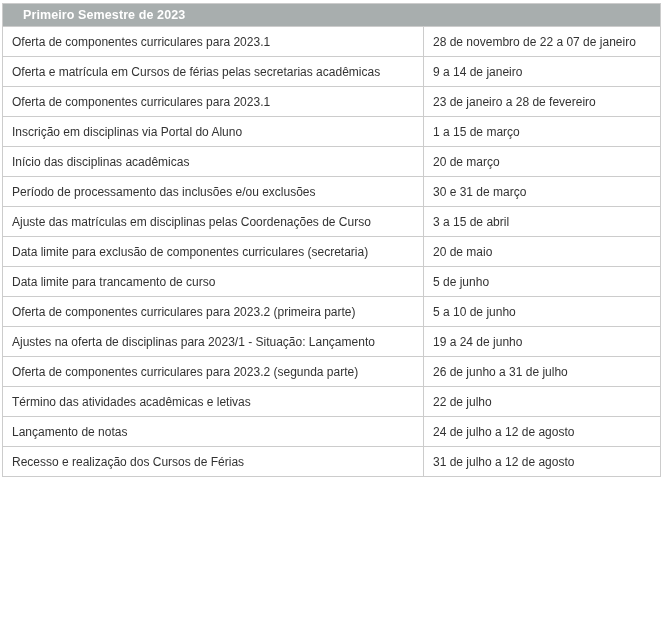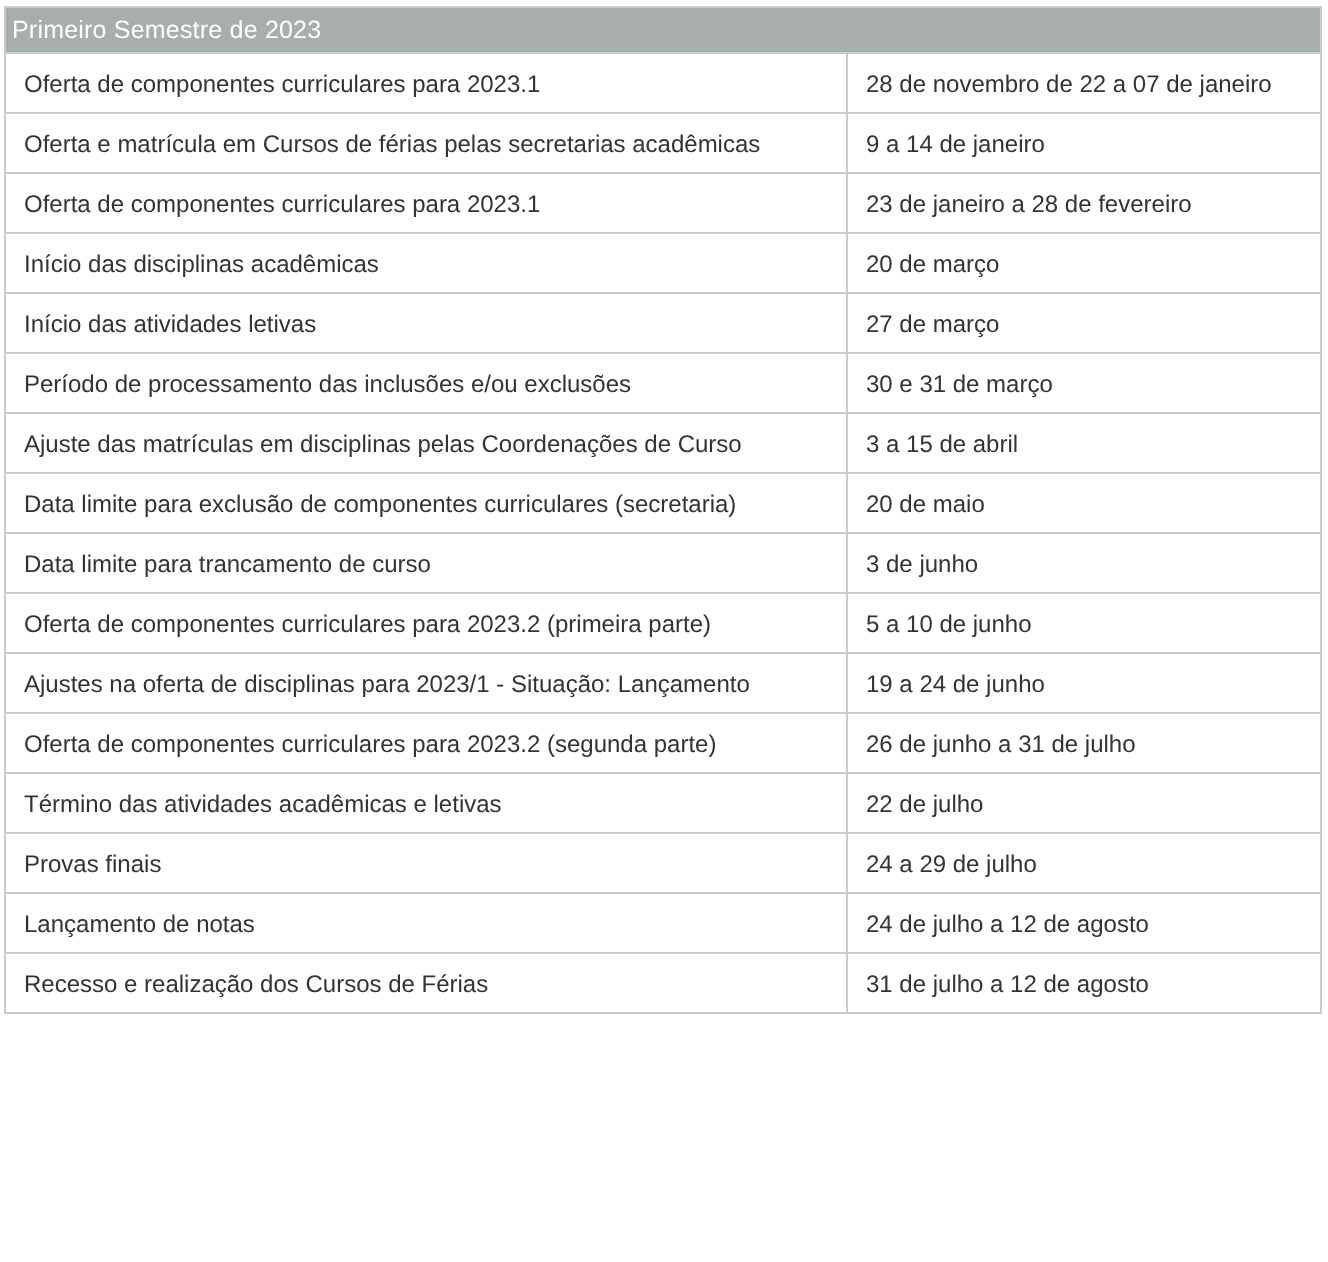--- a/index.html
+++ b/index.html
@@ -23,25 +23,25 @@
     width: 658px;
     margin: 3px 0 0 2px;
     font-size: 12px;
     color: var(--row-text);
   }
   .schedule-table col.col-activity { width: 421px; }
   .schedule-table col.col-date { width: 237px; }
   .schedule-table th.semester-header {
     background: var(--header-bg);
     color: var(--header-text);
-    font-weight: normal;
+    font-weight: bold;
     font-size: 12.5px;
     text-align: left;
     height: 23px;
-    padding: 0 3px;
+    padding: 0 20px;
     border: 1px solid var(--border-color);
     border-bottom: 1px solid var(--border-color);
     vertical-align: middle;
     letter-spacing: 0.1px;
   }
   .schedule-table td {
     background: var(--row-bg);
     border: 1px solid var(--border-color);
     height: 30px;
     padding: 0 9px;
@@ -72,51 +72,51 @@
   <tr>
     <td>Oferta e matrícula em Cursos de férias pelas secretarias acadêmicas</td>
     <td>9 a 14 de janeiro</td>
   </tr>
 
   <tr>
     <td>Oferta de componentes curriculares para 2023.1</td>
     <td>23 de janeiro a 28 de fevereiro</td>
   </tr>
 
+  <tr>
+    <td>Inscrição em disciplinas via Portal do Aluno</td>
+    <td>1 a 15 de março</td>
+  </tr>
 
 
   <tr>
     <td>Início das disciplinas acadêmicas</td>
     <td>20 de março</td>
   </tr>
 
-  <tr>
-    <td>Início das atividades letivas</td>
-    <td>27 de março</td>
-  </tr>
 
 
   <tr>
     <td>Período de processamento das inclusões e/ou exclusões</td>
     <td>30 e 31 de março</td>
   </tr>
 
   <tr>
     <td>Ajuste das matrículas em disciplinas pelas Coordenações de Curso</td>
     <td>3 a 15 de abril</td>
   </tr>
 
   <tr>
     <td>Data limite para exclusão de componentes curriculares (secretaria)</td>
     <td>20 de maio</td>
   </tr>
 
   <tr>
     <td>Data limite para trancamento de curso</td>
-    <td>3 de junho</td>
+    <td>5 de junho</td>
   </tr>
 
   <tr>
     <td>Oferta de componentes curriculares para 2023.2 (primeira parte)</td>
     <td>5 a 10 de junho</td>
   </tr>
 
 
   <tr>
     <td>Ajustes na oferta de disciplinas para 2023/1 - Situação: Lançamento</td>
@@ -126,24 +126,20 @@
   <tr>
     <td>Oferta de componentes curriculares para 2023.2 (segunda parte)</td>
     <td>26 de junho a 31 de julho</td>
   </tr>
 
   <tr>
     <td>Término das atividades acadêmicas e letivas</td>
     <td>22 de julho</td>
   </tr>
 
-  <tr>
-    <td>Provas finais</td>
-    <td>24 a 29 de julho</td>
-  </tr>
 
   <tr>
     <td>Lançamento de notas</td>
     <td>24 de julho a 12 de agosto</td>
   </tr>
 
   <tr>
     <td>Recesso e realização dos Cursos de Férias</td>
     <td>31 de julho a 12 de agosto</td>
   </tr>

